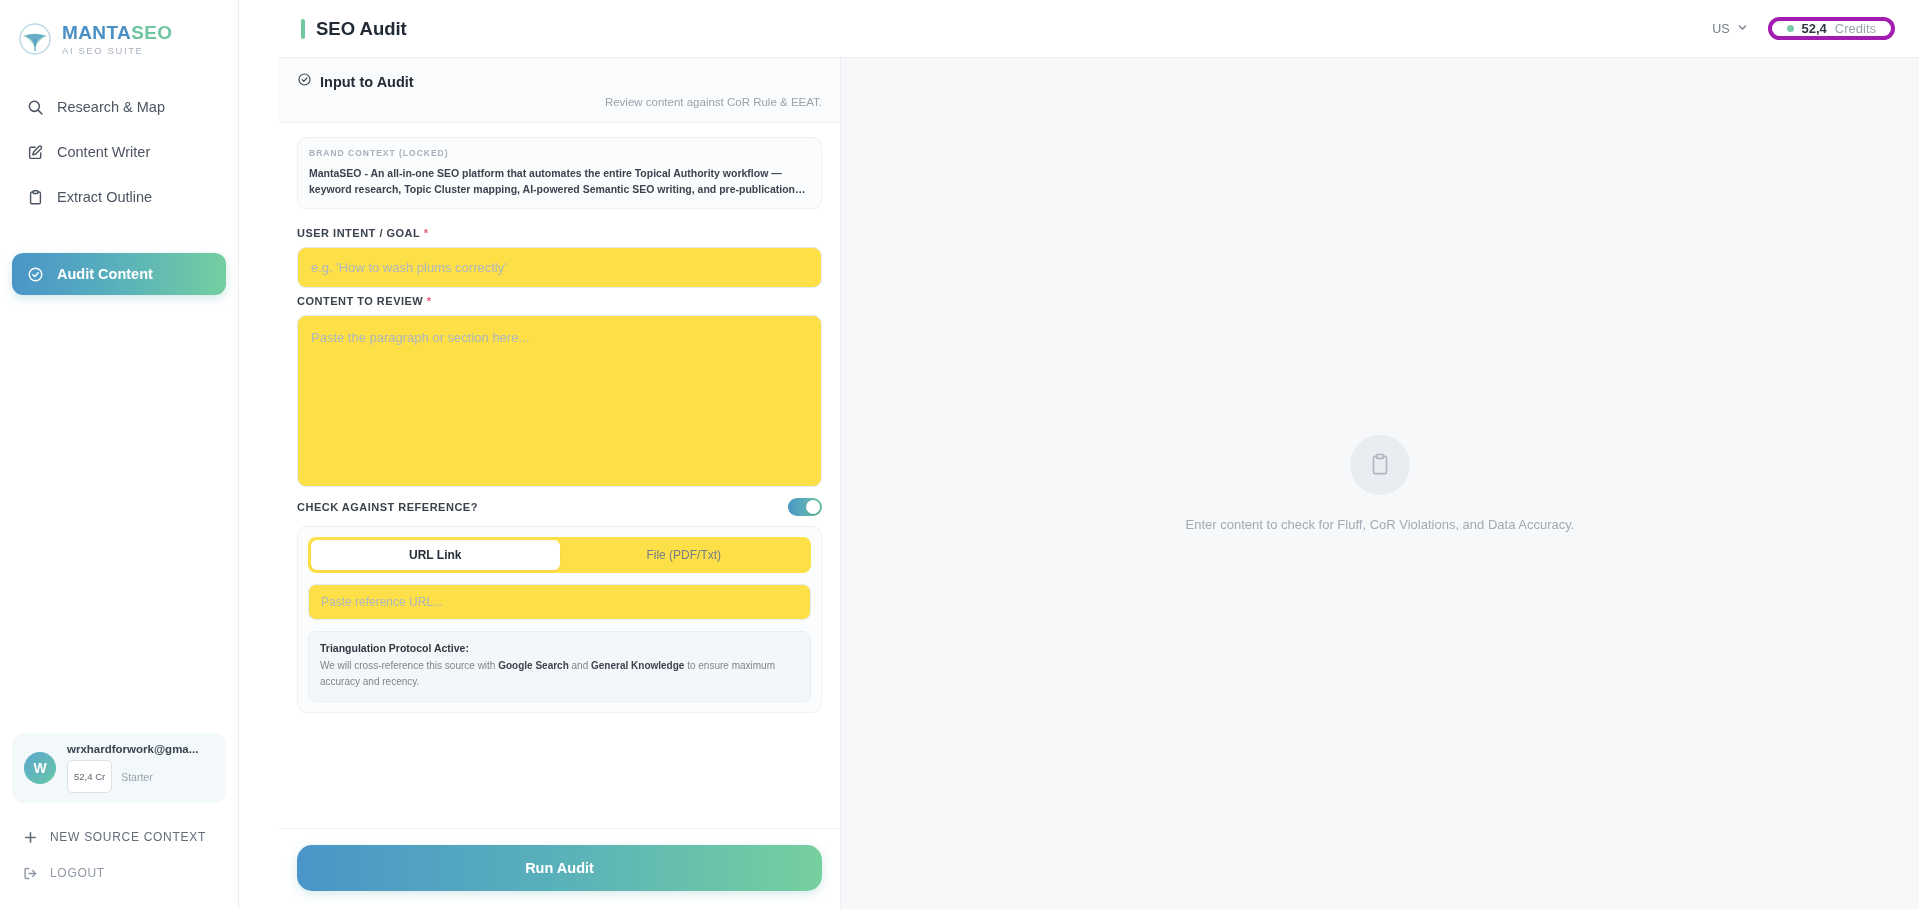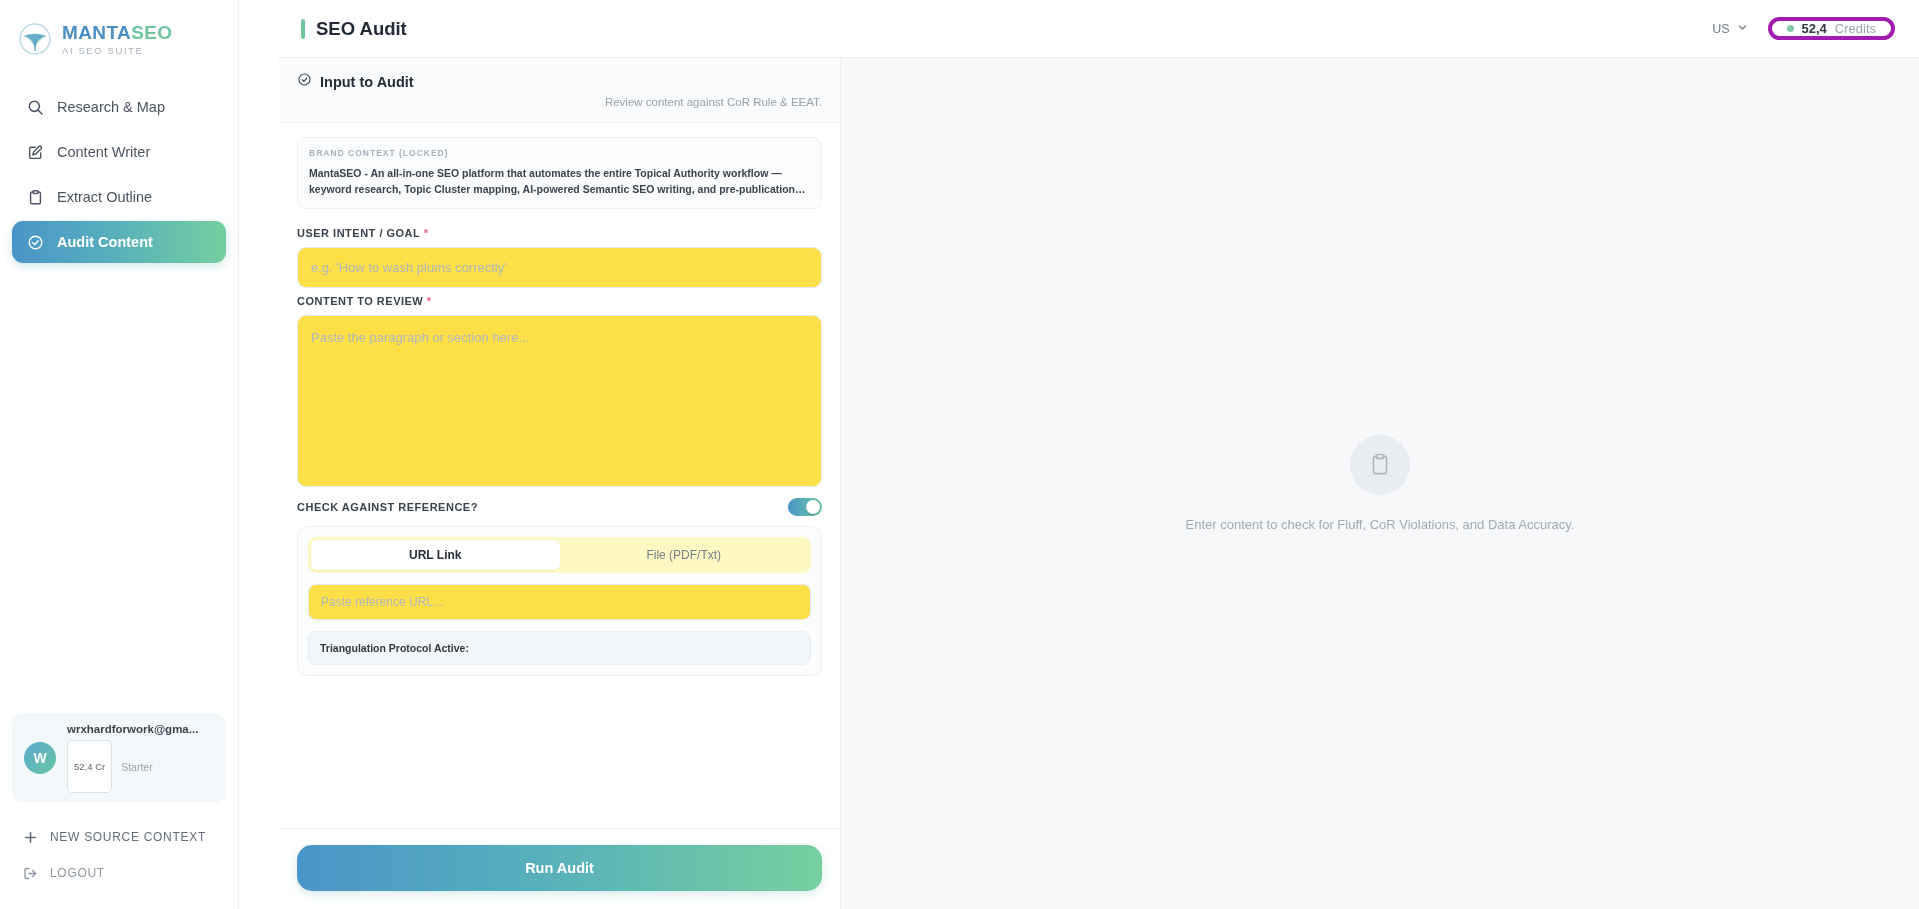--- a/index.html
+++ b/index.html
@@ -34,40 +34,41 @@
     display: flex; align-items: center; gap: 13px;
     padding: 12px 14px; border-radius: 11px;
     font-size: 14.5px; color: #4c5462; font-weight: 500;
     cursor: pointer; white-space: nowrap;
   }
   .nav-item .ico { width: 18px; height: 18px; flex: 0 0 18px; display: flex; align-items: center; justify-content: center; }
   .nav-item.active {
     background: linear-gradient(90deg, #4a95c8 0%, #57aebd 45%, #74cf9f 100%);
     color: #ffffff; font-weight: 700;
     box-shadow: 0 3px 10px rgba(90,170,175,.28);
+    margin-top: 32px;
   }
 
   .side-bottom { margin-top: auto; padding: 0 12px 18px; }
   .profile {
     display: flex; align-items: center; gap: 11px;
     background: #f3f8fa; border-radius: 12px; padding: 10px 12px;
     margin-bottom: 16px;
   }
   .avatar {
     width: 32px; height: 32px; flex: 0 0 32px; border-radius: 50%;
     background: linear-gradient(135deg, #5aa8cd 0%, #68c6a6 100%);
     color: #fff; font-size: 14px; font-weight: 700;
     display: flex; align-items: center; justify-content: center;
   }
   .profile-meta { display: flex; flex-direction: column; gap: 5px; min-width: 0; }
   .profile-email { font-size: 11.5px; font-weight: 700; color: #3c4450; white-space: nowrap; overflow: hidden; }
   .profile-row { display: flex; align-items: center; gap: 9px; }
   .cred-chip {
     font-size: 9.5px; color: #5d6672; border: 1px solid #dbe3e8;
-    background: #fff; border-radius: 5px; padding: 20px 6px; white-space: nowrap;
+    background: #fff; border-radius: 5px; padding: 10px 6px; white-space: nowrap;
   }
   .plan { font-size: 10.5px; color: #99a3af; }
   .side-action {
     display: flex; align-items: center; gap: 12px;
     padding: 10px 10px; font-size: 12px; letter-spacing: .7px;
     color: #636c79; font-weight: 500; cursor: pointer; white-space: nowrap;
   }
   .side-action .ico { width: 16px; height: 16px; flex: 0 0 16px; display: flex; align-items: center; justify-content: center; }
   .side-action.logout { color: #8e98a4; }
 
@@ -133,21 +134,21 @@
   .ref-head { display: flex; align-items: center; justify-content: space-between; margin-bottom: 10px; }
   .toggle {
     width: 34px; height: 18px; border-radius: 999px; position: relative; cursor: pointer;
     background: linear-gradient(90deg, #4a95c8 0%, #6ec8a4 100%);
   }
   .toggle .knob {
     position: absolute; top: 2px; right: 2px; width: 14px; height: 14px;
     border-radius: 50%; background: #fff; box-shadow: 0 1px 2px rgba(0,0,0,.2);
   }
   .ref-card { border: 1px solid #eef0f3; border-radius: 10px; background: #fbfcfd; padding: 10px; }
-  .tabs { display: flex; background: #fef9c3; border-radius: 8px; padding: 3px; margin-bottom: 11px; }
+  .tabs { display: flex; background: #fde047; border-radius: 8px; padding: 3px; margin-bottom: 11px; }
   .tab {
     flex: 1; text-align: center; padding: 8px 0; font-size: 12px;
     color: #757e8a; border-radius: 6px; cursor: pointer; font-weight: 500;
   }
   .tab.active { background: #fff; color: #262e39; font-weight: 700; box-shadow: 0 1px 2px rgba(0,0,0,.07); }
   .url-inp { padding: 10px 12px; font-size: 12px; border-radius: 8px; }
   .tri-box { background: #f4f7f9; border: 1px solid #e9edf1; border-radius: 8px; padding: 10px 11px; margin-top: 11px; }
   .tri-title { font-size: 10.5px; font-weight: 700; color: #303843; }
   .tri-text { font-size: 10px; color: #7c858f; line-height: 1.65; margin-top: 4px; }
   .tri-text b { color: #3c444f; font-weight: 700; }
@@ -340,20 +341,21 @@
             </div>
 
             <div class="ref-card">
               <div class="tabs">
                 <div class="tab active">URL Link</div>
                 <div class="tab">File (PDF/Txt)</div>
               </div>
               <input class="inp url-inp" type="text" placeholder="Paste reference URL..." style="">
               <div class="tri-box">
                 <div class="tri-title">Triangulation Protocol Active:</div>
+                <div class="tri-text"><span>We will cross-reference this source with </span><b>Google Search</b><span> and </span><b>General Knowledge</b><span> to ensure maximum accuracy and recency.</span></div>
               </div>
             </div>
           </div>
         </div>
 
         <div class="left-foot">
           <button class="run-btn">Run Audit</button>
         </div>
       </section>
 

